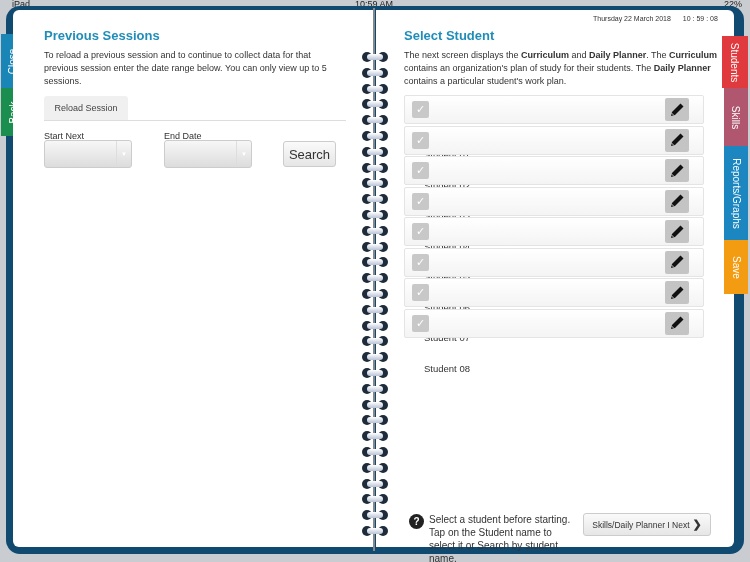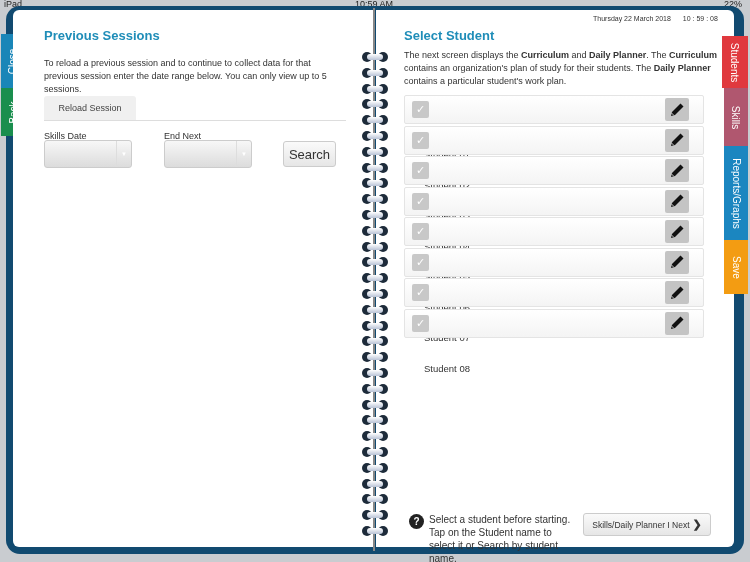--- a/index.html
+++ b/index.html
@@ -1,35 +1,35 @@
 <!DOCTYPE html>
 <html><head>
 <meta charset="utf-8">
 <style>
   html,body{margin:0;padding:0;}
   body{width:750px;height:562px;overflow:hidden;background:#c9ccd0;font-family:"Liberation Sans",sans-serif;position:relative;}
   .statusbar{position:absolute;left:0;top:0;width:750px;height:10px;font-size:9px;color:#222;}
-  .statusbar .left{position:absolute;left:4px;top:-1px;}
+  .statusbar .left{position:absolute;left:12px;top:-1px;}
   .statusbar .center{position:absolute;left:355px;top:-1px;}
   .statusbar .right{position:absolute;right:8px;top:-1px;}
   .binder{position:absolute;left:6px;top:6px;width:738px;height:548px;background:#114a70;border-radius:14px;}
   .page{position:absolute;top:10px;background:#fff;}
   .page.left{left:13px;width:360px;height:537px;border-radius:6px 0 0 6px;}
   .page.right{left:376px;width:358px;height:537px;border-radius:0 6px 6px 0;}
   .spine{position:absolute;left:373px;top:8px;width:2px;height:543px;background:#888;}
   .ring{position:absolute;left:362px;width:26px;height:10px;}
   .ring .l,.ring .r{position:absolute;top:0;width:10px;height:10px;border-radius:5px;background:#1d2b3a;}
   .ring .l{left:0;} .ring .r{right:0;}
   .ring .m{position:absolute;left:5px;top:2px;width:16px;height:6px;border-radius:3px;background:linear-gradient(#fff,#b9c3d6);}
   .tab{position:absolute;color:#fff;font-size:10px;display:flex;align-items:center;justify-content:center;}
   .tab span{transform:rotate(90deg);white-space:nowrap;}
   .tab.left span{transform:rotate(-90deg);}
   h2{margin:0;font-size:13px;color:#1f8db8;font-weight:bold;position:absolute;}
   .desc{position:absolute;font-size:9px;line-height:13px;color:#333;}
-  .reloadtab{position:absolute;left:44px;top:96px;width:92px;height:24px;background:#f0f0f0;border-radius:3px 3px 0 0;font-size:9px;color:#444;display:flex;align-items:center;justify-content:center;}
+  .reloadtab{position:absolute;left:44px;top:96px;width:84px;height:24px;background:#f0f0f0;border-radius:3px 3px 0 0;font-size:9px;color:#444;display:flex;align-items:center;justify-content:center;}
   .hline{position:absolute;left:44px;top:120px;width:302px;height:1px;background:#ddd;}
   .lbl{position:absolute;font-size:9px;color:#333;}
   .select{position:absolute;width:86px;height:26px;border:1px solid #ccc;border-radius:3px;background:linear-gradient(#f7f7f7,#dcdcdc);}
   .select .arrow{position:absolute;right:0;top:0;width:14px;height:26px;border-left:1px solid #ddd;display:flex;align-items:center;justify-content:center;font-size:6px;color:#fff;}
   .btn{position:absolute;border:1px solid #ccc;border-radius:3px;background:linear-gradient(#fafafa,#e6e6e6);font-size:13px;color:#333;display:flex;align-items:center;justify-content:center;}
   .datetime{position:absolute;left:593px;top:15px;font-size:7px;color:#333;}
   .list{position:absolute;left:404px;top:95px;width:300px;}
   .search{height:28px;border:1px solid #e2e2e2;border-radius:3px;background:#f2f2f2;position:relative;margin-bottom:1px;}
   .search .ph{position:absolute;left:27px;top:8px;font-size:10px;color:#999;}
   .search svg{position:absolute;left:8px;top:6px;}
@@ -227,25 +227,25 @@
     <span>Skills</span>
   </div>
 <div class="tab" style="left:724px;top:146px;width:24px;height:94px;background:#1b86c0;">
     <span>Reports/Graphs</span>
   </div>
 <div class="tab" style="left:724px;top:240px;width:24px;height:54px;background:#f39c12;">
     <span>Save</span>
   </div>
 
 <h2 style="left:44px;top:28px;">Previous Sessions</h2>
-<div class="desc" style="left:44px;top:49px;width:300px;margin-top:8px;">To reload a previous session and to continue to collect data for that previous session enter the date range below. You can only view up to 5 sessions.</div>
+<div class="desc" style="left:44px;top:49px;width:300px;">To reload a previous session and to continue to collect data for that previous session enter the date range below. You can only view up to 5 sessions.</div>
 <div class="reloadtab">Reload Session</div>
 <div class="hline"></div>
-<div class="lbl" style="left:44px;top:131px;">Skills Date</div>
-<div class="lbl" style="left:164px;top:131px;">End Next</div>
+<div class="lbl" style="left:44px;top:131px;">Start Next</div>
+<div class="lbl" style="left:164px;top:131px;">End Date</div>
 <div class="select" style="left:44px;top:140px;">
   <div class="arrow">▼</div>
 </div>
 <div class="select" style="left:164px;top:140px;">
   <div class="arrow">▼</div>
 </div>
 <div class="btn" style="left:283px;top:141px;width:51px;height:24px;">Search</div>
 
 <div class="datetime">
   <span>Thursday 22 March 2018</span>

